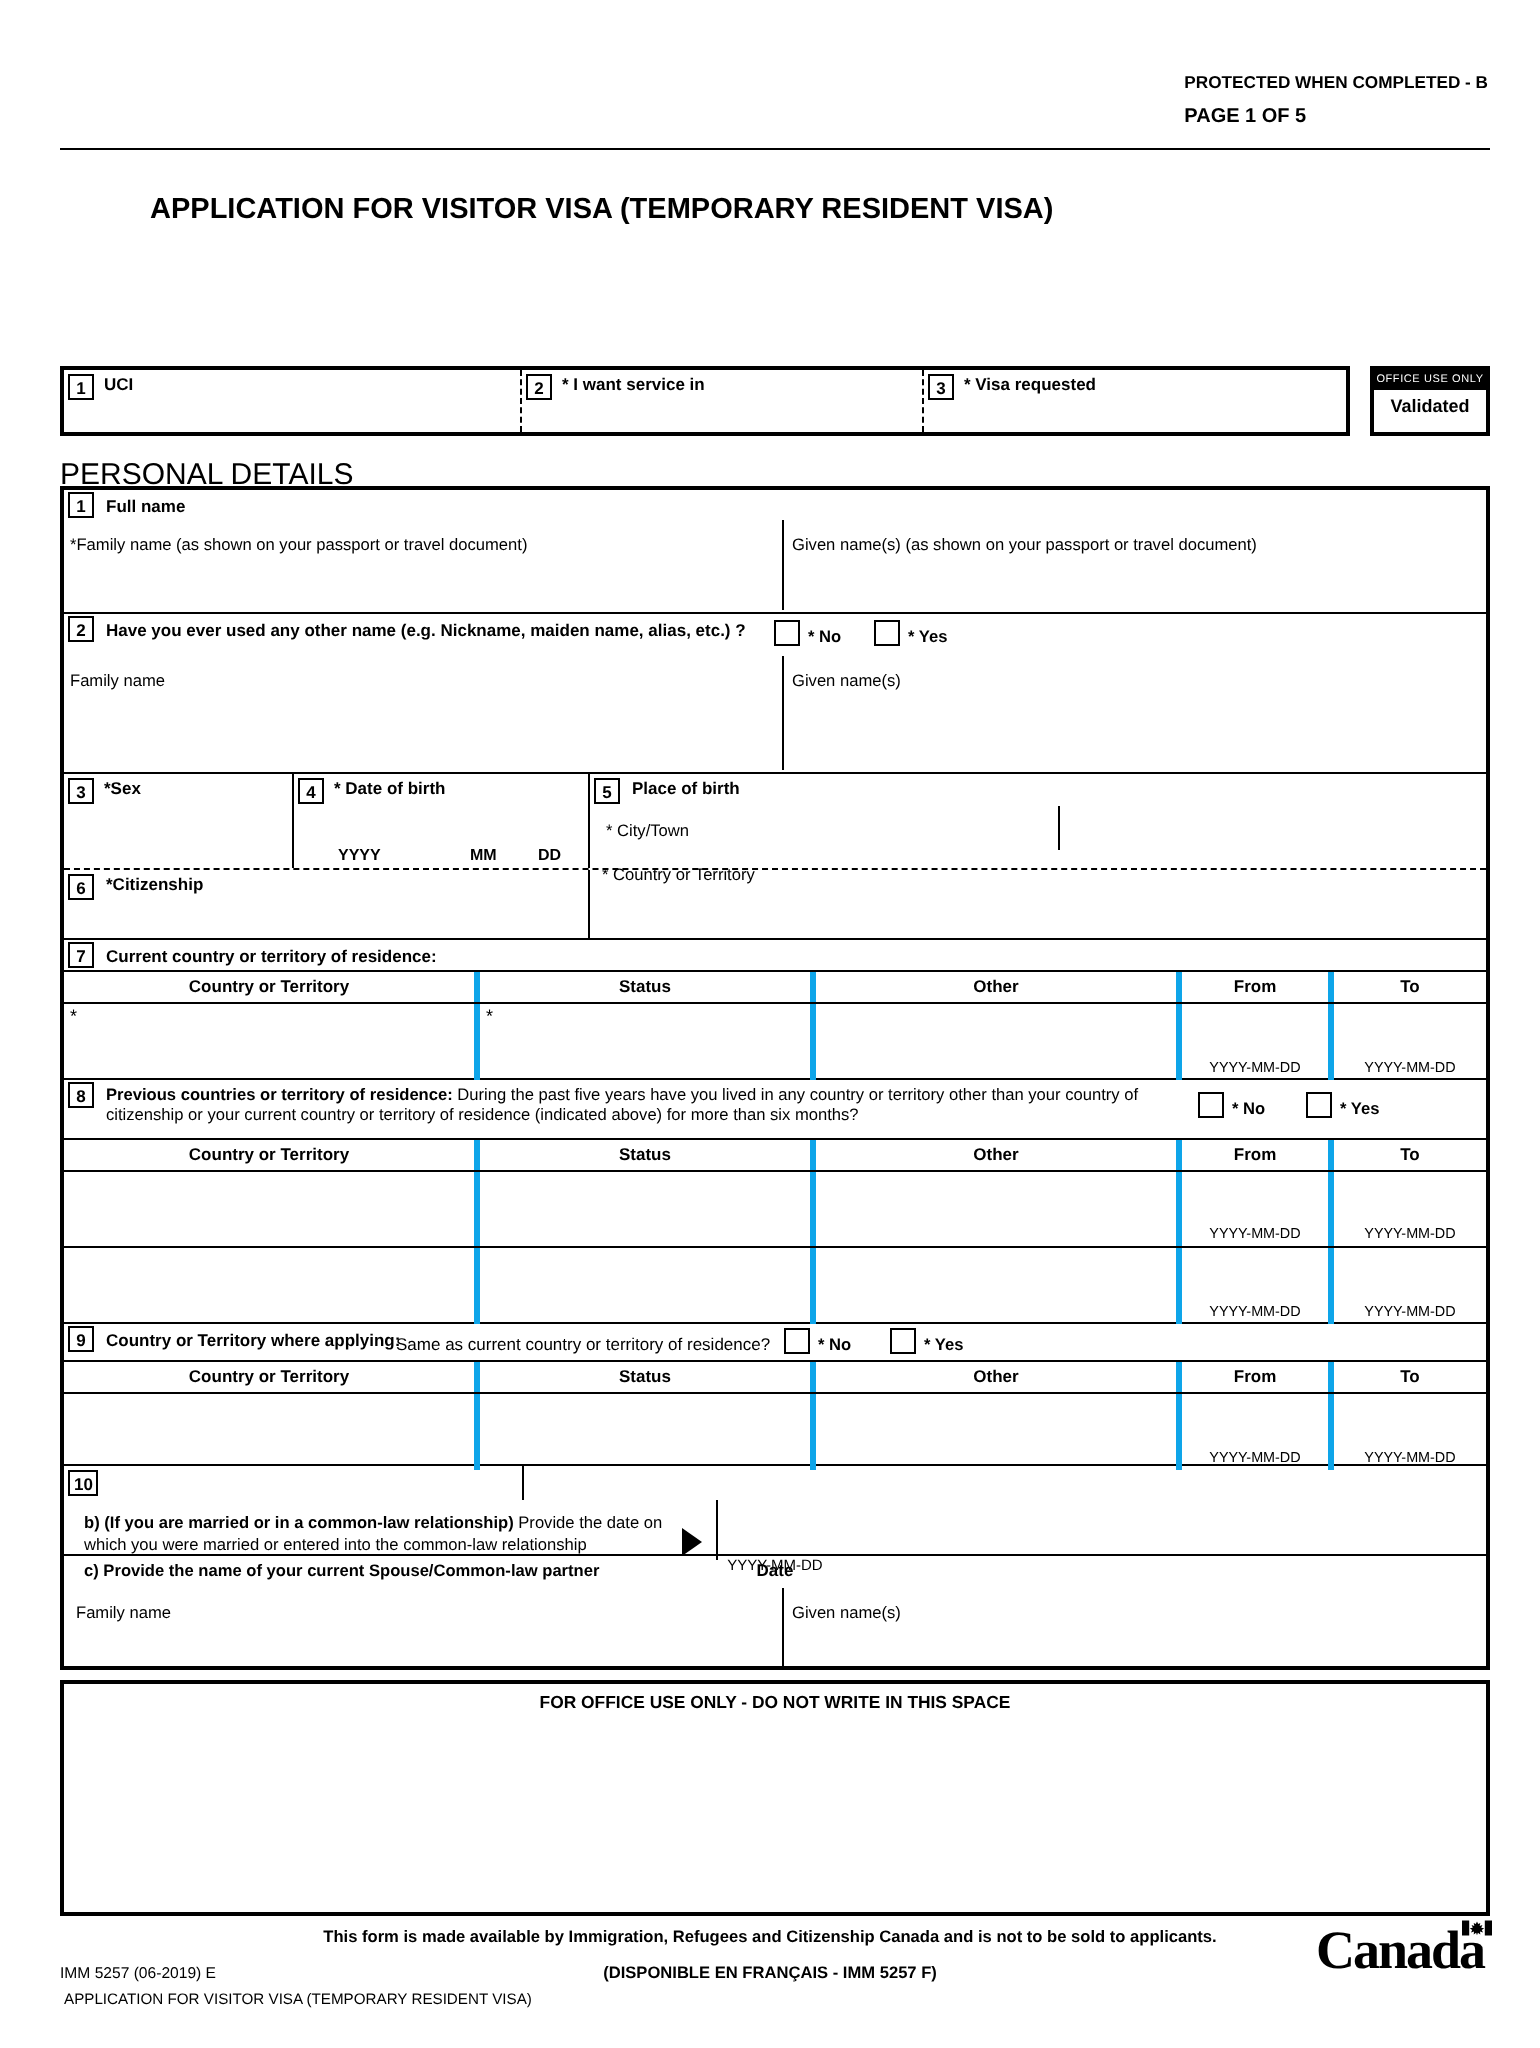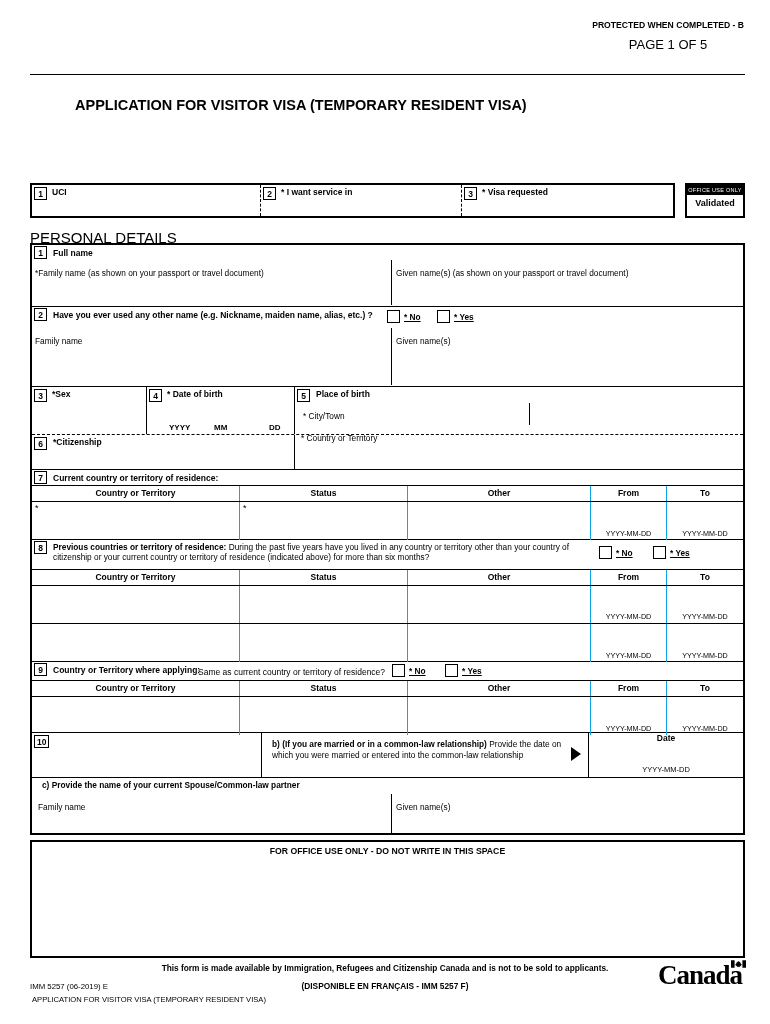--- a/index.html
+++ b/index.html
@@ -7,37 +7,37 @@
   .page {
     position: relative; width: 770px; height: 1024px; margin: 0 auto;
     background: #fff; color: #000;
     font-family: "Liberation Sans", sans-serif;
     overflow: hidden;
   }
   
   .fip { position: absolute; left: 30px; top: 30px; display: flex; align-items: flex-start; gap: 18px; }
   .flag-svg { width: 52px; height: 26px; }
   .gov { font-size: 11.5px; font-weight: bold; line-height: 1.3; }
-  .hdr-right { position: absolute; right: 26px; top: 20px; text-align: center; margin-left: 14px; }
+  .hdr-right { position: absolute; right: 26px; top: 36px; text-align: left; margin-left: 14px; }
   .protected { font-size: 8.6px; font-weight: bold; }
-  .page-num { font-size: 13px; font-weight: normal; margin-top: 7px; }
+  .page-num { font-size: 10px; font-weight: bold; margin-top: 7px; }
   .hdr-rule { position: absolute; left: 30px; width: 715px; top: 74px; border-top: 1px solid #000; }
   
   .title { position: absolute; left: 75px; top: 97px; font-size: 14.5px; font-weight: bold; }
   .subtitle { position: absolute; left: 82px; top: 123px; font-size: 9.2px; }
   
   .num {
     display: inline-block; min-width: 13px; height: 13px; padding: 0 2px;
     border: 1px solid #000; background: #fff;
     font-size: 8.5px; font-weight: bold; text-align: center; line-height: 12px;
     flex: 0 0 auto;
   }
   .blab { font-size: 8.5px; font-weight: bold; }
   .nlab { font-size: 8.3px; }
-  .cb { position: absolute; display: flex; align-items: center; gap: 4px; text-decoration: underline; }
+  .cb { position: absolute; display: flex; align-items: flex-end; gap: 4px; }
   .cb .box { width: 13px; height: 13px; border: 1px solid #000; background: #fff; }
   .cb .cbl { font-size: 8.3px; font-weight: 600; }
   
   .top-row { position: absolute; left: 30px; top: 183px; width: 645px; height: 35px; border: 2px solid #000; display: flex; }
   .top-cell { position: relative; height: 100%; border-right: 1px dashed #000; display: flex; gap: 5px; padding: 2px; align-items: flex-start; }
   .top-cell.last { border-right: none; }
   .validated-box { position: absolute; left: 685px; top: 183px; width: 60px; height: 35px; border: 2px solid #000; }
   .vb-bar { background: #000; color: #fff; font-size: 5.5px; letter-spacing: .3px; text-align: center; line-height: 10px; height: 10px; white-space: nowrap; overflow: hidden; }
   .vb-lab { font-size: 9px; font-weight: bold; text-align: center; margin-top: 3px; }
   
@@ -48,43 +48,43 @@
   .sec-head { display: flex; gap: 6px; padding: 1px 2px; align-items: flex-start; }
   .sec-head .blab { padding-top: 2px; }
   .split { display: flex; }
   .split .lcell { width: 360px; border-right: 1px solid #000; padding: 2px 3px; }
   .split .rcell { flex: 1; padding: 2px 4px; }
   
   .s345 { display: flex; height: 100%; }
   .cell-sex { width: 115px; border-right: 1px solid #000; display: flex; gap: 5px; padding: 2px; }
   .cell-dob { width: 148px; border-right: 1px solid #000; position: relative; display: flex; gap: 5px; padding: 2px; }
   .dob-y { position: absolute; left: 22px; bottom: 2px; font-size: 8px; font-weight: bold; }
-  .dob-m { position: absolute; left: 67px; bottom: 2px; font-size: 8px; font-weight: bold; }
+  .dob-m { position: absolute; left: 88px; bottom: 2px; font-size: 8px; font-weight: bold; }
   .dob-d { position: absolute; left: 122px; bottom: 2px; font-size: 8px; font-weight: bold; }
   .cell-pob { flex: 1; position: relative; }
   .pob-head { display: flex; gap: 6px; padding: 2px; }
   .pob-cols { position: absolute; left: 0; right: 0; top: 16px; bottom: 0; display: flex; flex-direction: column; }
   .pob-city { width: 235px; border-right: 1px solid #000; padding: 2px 8px; }
   .pob-country { flex: 1; padding: 2px 6px; }
   .s6-cell { width: 263px; height: 100%; border-right: 1px solid #000; display: flex; gap: 6px; padding: 2px; }
   
   .trow { display: flex; border-bottom: 1px solid #000; }
   .trow.last { border-bottom: none; }
-  .tc { border-right: 1px solid #0ea5e9; position: relative; }
+  .tc { border-right: 3px solid #0ea5e9; position: relative; }
   .tc.c1 { width: 208px; } .tc.c2 { width: 168px; } .tc.c3 { width: 183px; } .tc.c4 { width: 76px; } .tc.c5 { flex: 1; border-right: none; }
   .thead .tc { font-size: 8.5px; font-weight: bold; text-align: center; line-height: 14px; height: 15px; }
   .tbody-row { height: 38px; }
   .cell-ast { position: absolute; left: 3px; top: 1px; font-size: 9px; }
   .cell-fmt { position: absolute; bottom: 2px; left: 0; right: 0; text-align: center; font-size: 7.2px; }
   
   .s8-text { width: 530px; font-size: 8.3px; line-height: 1.25; padding-top: 1px; }
   
   .s9-q { position: absolute; left: 166px; top: 5px; font-size: 8.5px; }
   
-  .s10-row1 { display: flex; height: 45px; border-bottom: 1px solid #000; }
+  .s10-row1 { display: flex; height: 45px; border-bottom: 1px solid #000; flex-direction: column; }
   .s10-a { width: 230px; border-right: 1px solid #000; display: flex; gap: 5px; padding: 2px; }
   .s10-b { width: 327px; border-right: 1px solid #000; position: relative; padding: 6px 26px 2px 10px; font-size: 8.3px; line-height: 1.3; }
   .tri { position: absolute; right: 7px; top: 14px; width: 0; height: 0; border-left: 10px solid #000; border-top: 7px solid transparent; border-bottom: 7px solid transparent; }
   .s10-date { flex: 1; position: relative; }
   .s10-date .dl { text-align: center; font-size: 8.5px; font-weight: bold; margin-top: 0; }
   .s10-date .df { position: absolute; bottom: 3px; left: 0; right: 0; text-align: center; font-size: 7.5px; }
   .s10-c { height: 16px; padding: 2px 2px 0 10px; font-size: 8.3px; font-weight: bold; }
   .s10-fg { flex: 1; display: flex; }
   .s10-fg .lcell { width: 360px; border-right: 1px solid #000; padding: 2px 3px 2px 6px; }
   .s10-fg .rcell { flex: 1; padding: 2px 4px; }

